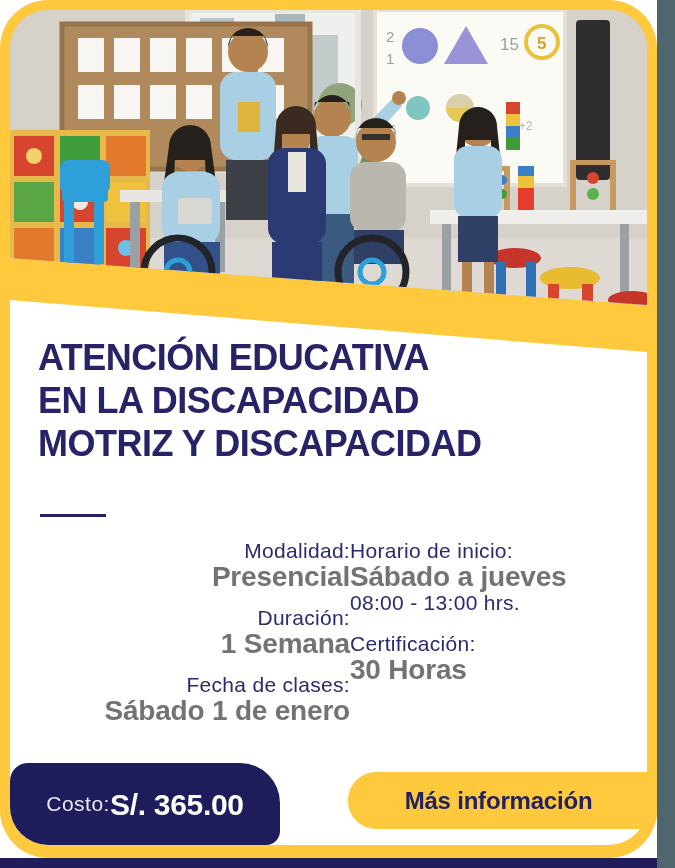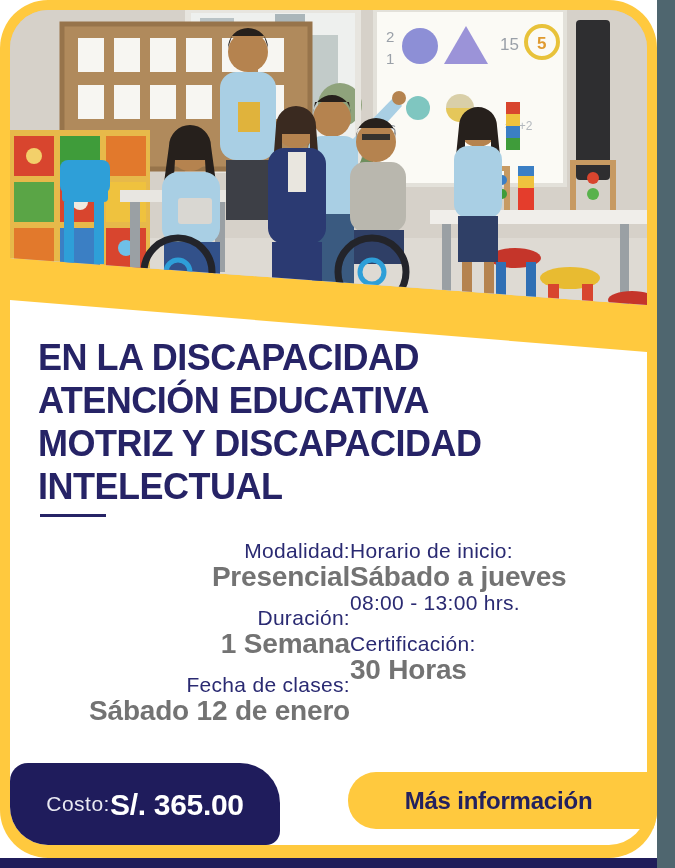--- a/index.html
+++ b/index.html
@@ -236,40 +236,39 @@
       <rect x="352" y="124" width="28" height="6" fill="#35322e"></rect>
       <rect x="340" y="152" width="56" height="70" rx="15" fill="#b9b7ae"></rect>
       <rect x="344" y="220" width="50" height="34" fill="#2f3f66"></rect>
       <circle cx="362" cy="262" r="34" fill="none" stroke="#23242a" stroke-width="7"></circle>
       <circle cx="362" cy="262" r="12" fill="none" stroke="#2e9fd8" stroke-width="5"></circle>
     </svg>
   </div>
 
   <div class="content">
     <div class="title">
+      <div>ATENCIÓN EDUCATIVA</div>
       <div>EN LA DISCAPACIDAD</div>
-      <div>ATENCIÓN EDUCATIVA</div>
       <div>MOTRIZ Y DISCAPACIDAD</div>
-      <div>INTELECTUAL</div>
     </div>
     <div class="title-underline"></div>
 
     <div class="details">
       <div class="col-left">
         <div class="detail-item">
           <div class="detail-label">Modalidad:</div>
           <div class="detail-value">Presencial</div>
         </div>
         <div class="detail-item">
           <div class="detail-label">Duración:</div>
           <div class="detail-value">1 Semana</div>
         </div>
         <div class="detail-item">
           <div class="detail-label">Fecha de clases:</div>
-          <div class="detail-value">Sábado 12 de enero</div>
+          <div class="detail-value">Sábado 1 de enero</div>
         </div>
       </div>
       <div class="col-right">
         <div class="detail-item">
           <div class="detail-label">Horario de inicio:</div>
           <div class="detail-value">Sábado a jueves</div>
           <div class="detail-sub">08:00 - 13:00 hrs.</div>
         </div>
         <div class="detail-item">
           <div class="detail-label">Certificación:</div>

